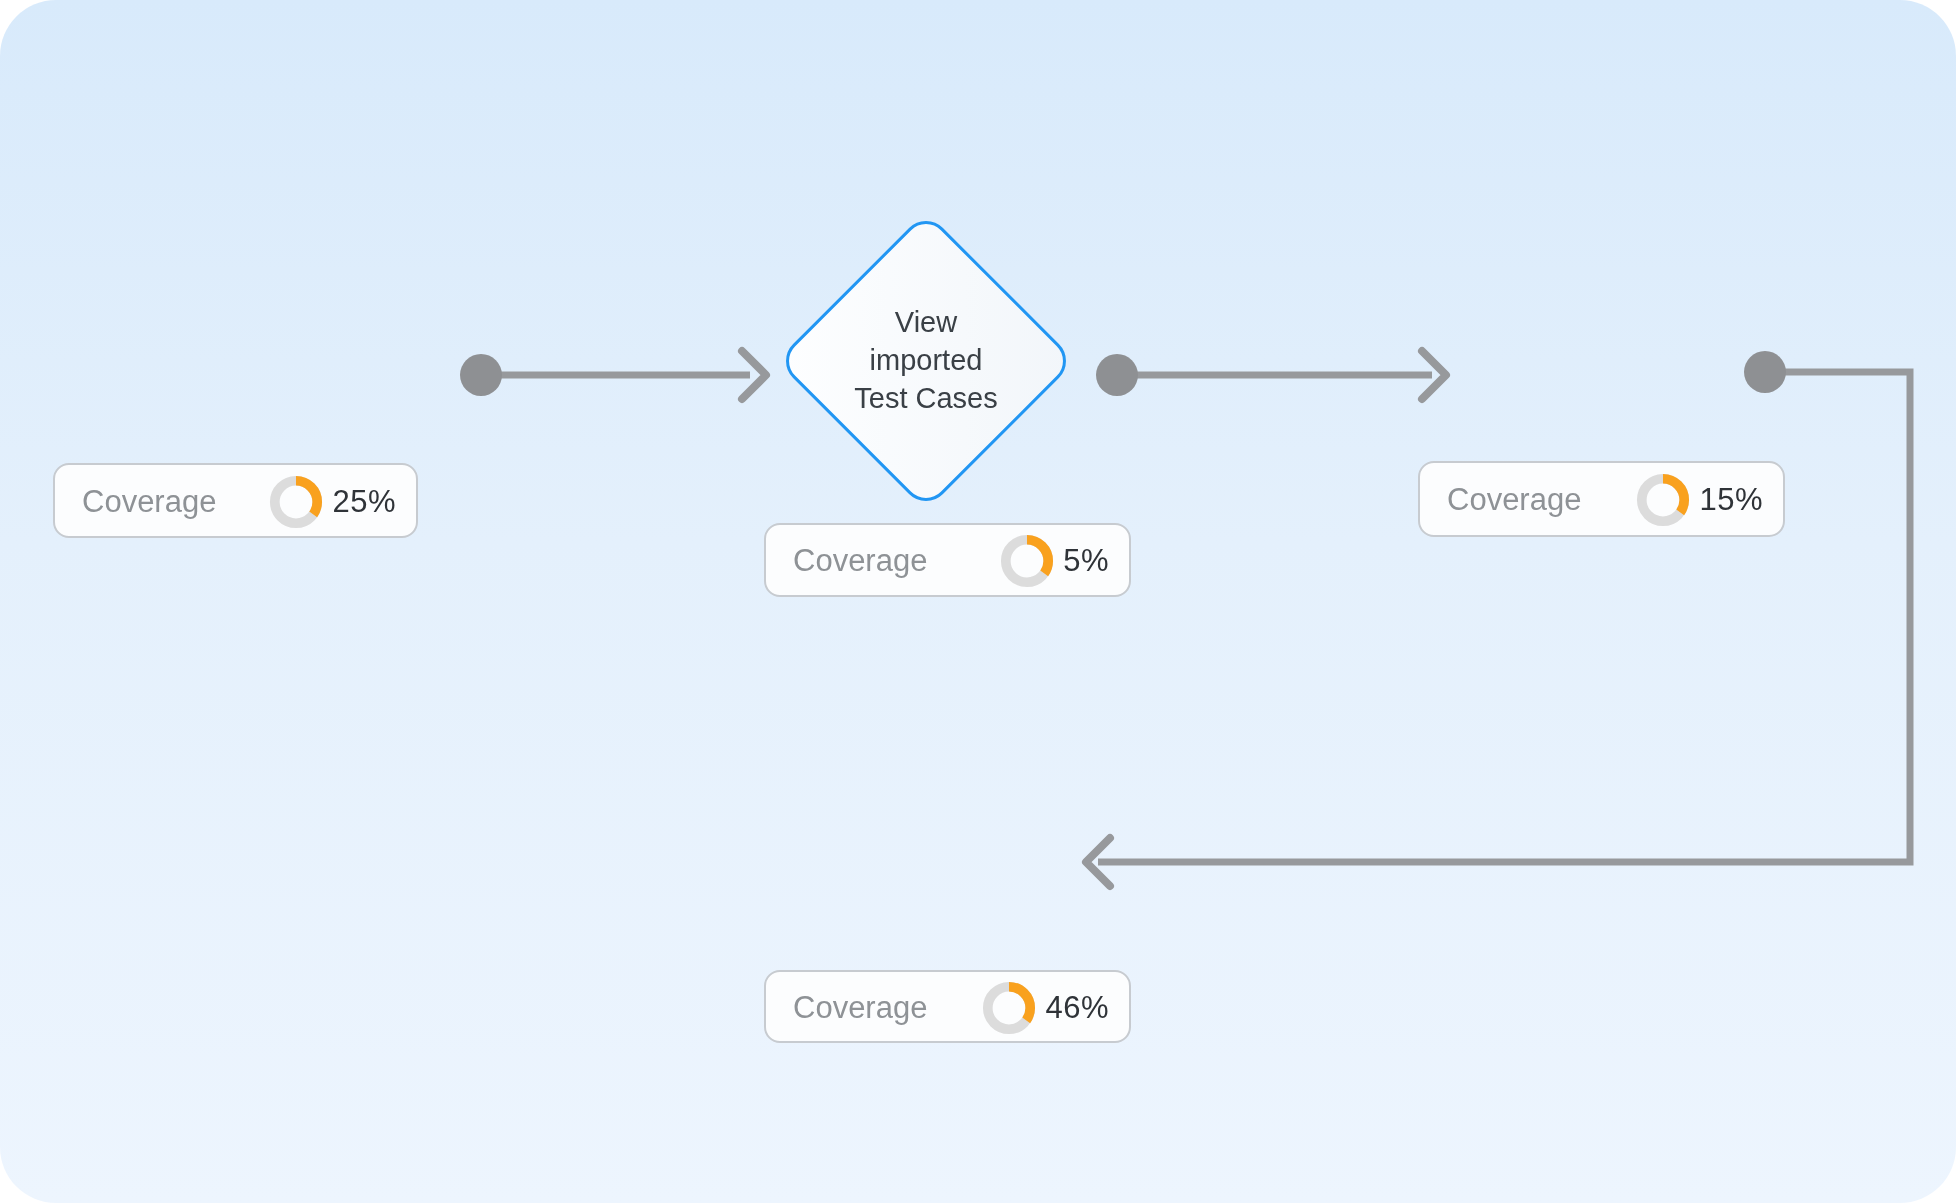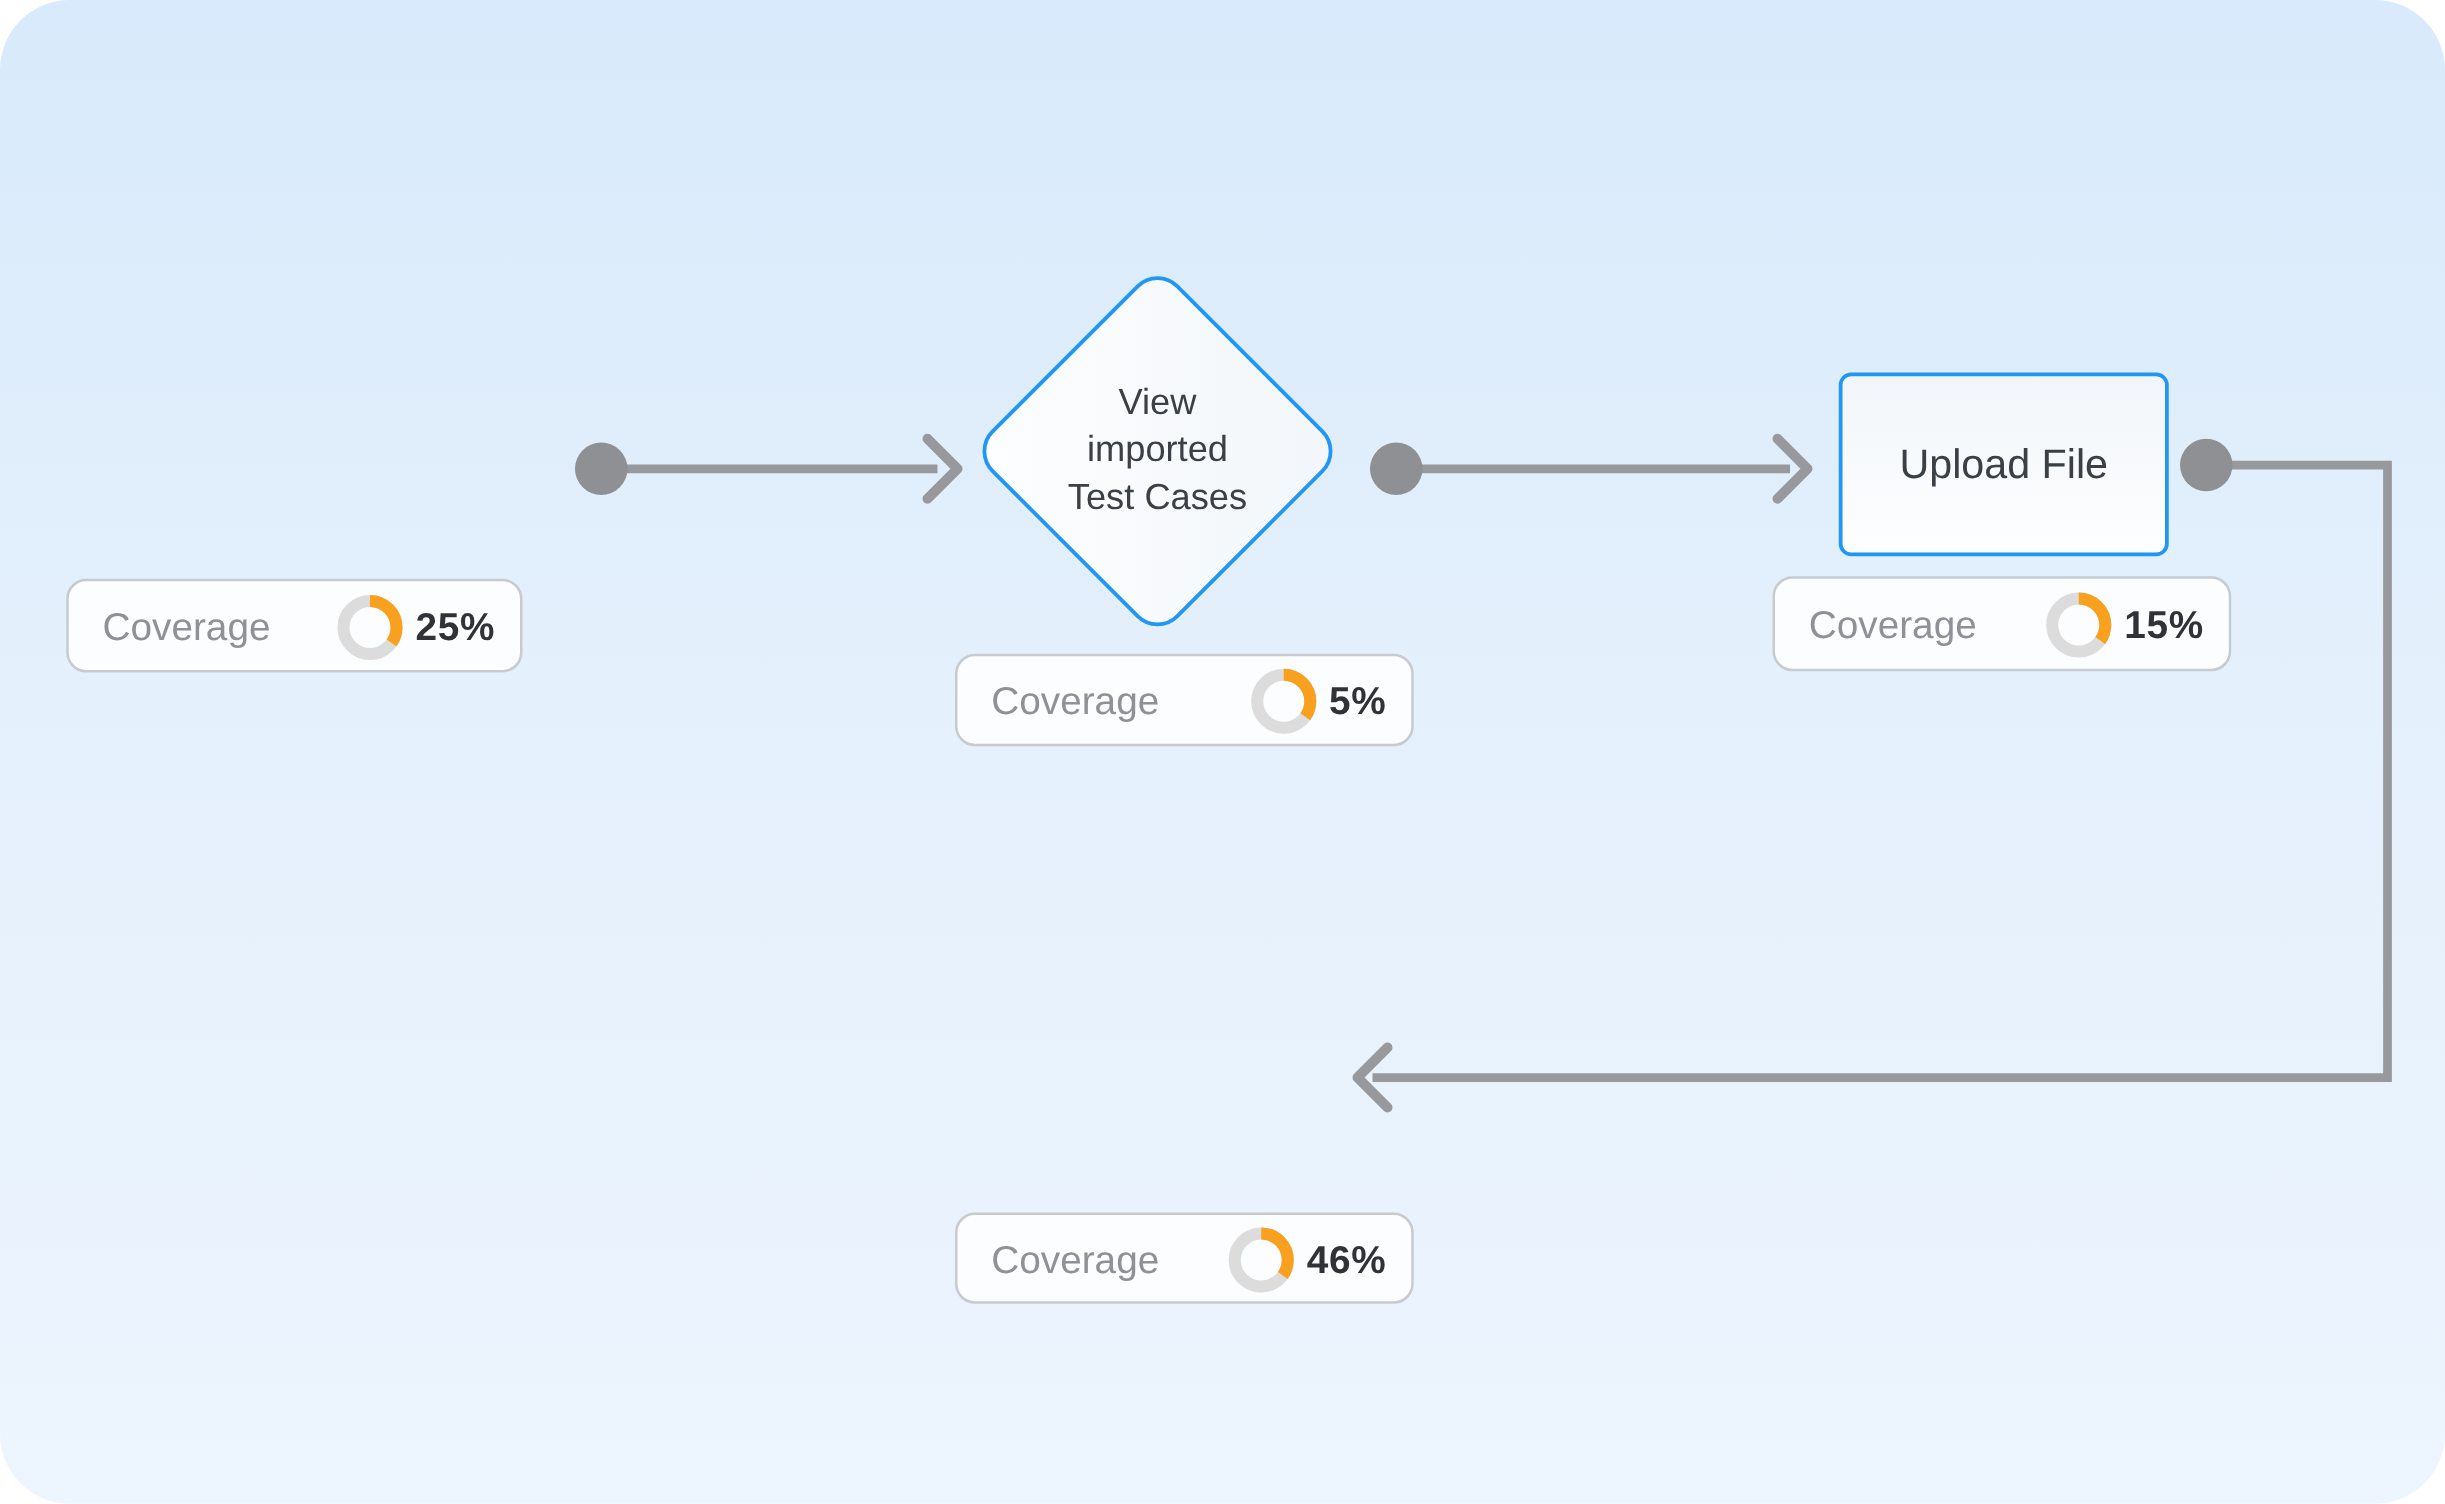--- a/index.html
+++ b/index.html
@@ -59,21 +59,21 @@
     border-radius:16px;
     display:flex;align-items:center;
     padding:2px 20px 0 27px;
   }
   #badge-choose{left:53px;top:463px;width:365px;height:75px;}
   #badge-view{left:764px;top:523px;width:367px;height:74px;}
   #badge-upload{left:1418px;top:461px;width:367px;height:76px;}
   #badge-userclick{left:764px;top:970px;width:367px;height:73px;}
   .badge .cov-label{font-size:31px;color:var(--badge-label);flex:1 1 auto;}
   .badge .donut{width:54px;height:54px;flex:0 0 auto;margin-right:9px;}
-  .badge .cov-value{font-size:31px;font-weight:700;color:var(--badge-value);letter-spacing:0.5px;}
+  .badge .cov-value{font-size:31px;font-weight:400;color:var(--badge-value);letter-spacing:0.5px;}
   .donut .track{stroke:var(--donut-track);}
   .donut .arc{stroke:var(--donut-arc);}
 </style>
 </head>
 <body>
 
 <div class="canvas">
 
   <svg class="connectors" viewBox="0 0 1956 1203" xmlns="http://www.w3.org/2000/svg">
 
@@ -108,23 +108,20 @@
   </div>
   <div class="badge" id="badge-view">
     <span class="cov-label">Coverage</span>
     <svg class="donut" viewBox="0 0 56 56">
       <circle class="track" cx="28" cy="28" r="22" fill="none" stroke-width="10"></circle>
       <circle class="arc" cx="28" cy="28" r="22" fill="none" stroke-width="10" stroke-dasharray="48 138.2" transform="rotate(-90 28 28)"></circle>
     </svg>
     <span class="cov-value">5%</span>
   </div>
 
-  <div class="node node-rect" id="node-upload">
-    <div class="label">Upload File</div>
-  </div>
   <div class="badge" id="badge-upload">
     <span class="cov-label">Coverage</span>
     <svg class="donut" viewBox="0 0 56 56">
       <circle class="track" cx="28" cy="28" r="22" fill="none" stroke-width="10"></circle>
       <circle class="arc" cx="28" cy="28" r="22" fill="none" stroke-width="10" stroke-dasharray="48 138.2" transform="rotate(-90 28 28)"></circle>
     </svg>
     <span class="cov-value">15%</span>
   </div>
 
   <div class="badge" id="badge-userclick">

